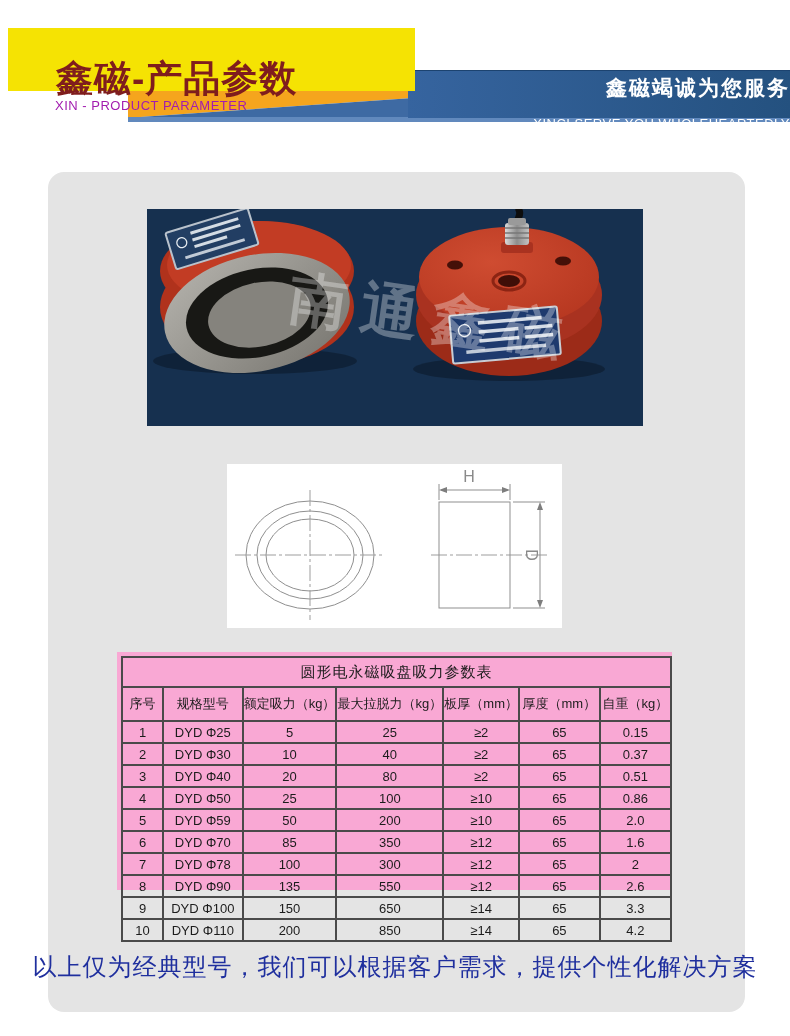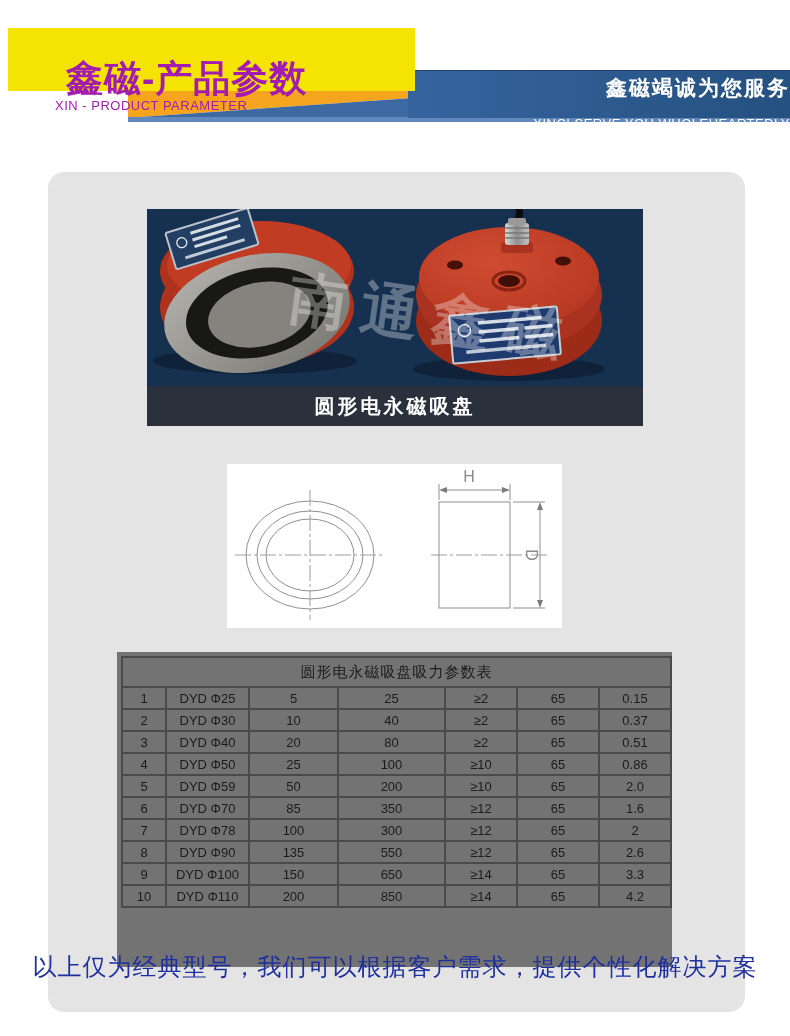--- a/index.html
+++ b/index.html
@@ -2,21 +2,21 @@
 <html><head>
 <meta charset="utf-8">
 <style>
   html,body{margin:0;padding:0;background:#ffffff;}
   .page{
     position:relative;width:790px;height:1036px;background:#ffffff;overflow:hidden;
     font-family:"Liberation Sans","DejaVu Sans",sans-serif;
   }
   
   .yellow-box{position:absolute;left:8px;top:28px;width:407px;height:63px;background:#f5e303;z-index:3;}
-  .main-title{position:absolute;left:58px;top:26px;font-size:37px;font-weight:bold;color:#a21caf;letter-spacing:1px;white-space:nowrap;}
+  .main-title{position:absolute;left:48px;top:26px;font-size:37px;font-weight:bold;color:#7f1d1d;letter-spacing:1px;white-space:nowrap;}
   .main-subtitle{position:absolute;left:47px;top:70px;font-size:13px;color:#a21caf;letter-spacing:.5px;white-space:nowrap;}
   .header-decor{position:absolute;left:0;top:0;width:790px;height:135px;z-index:1;}
   .banner{
     position:absolute;left:408px;top:70px;width:382px;height:48px;z-index:2;
     background:linear-gradient(90deg,#36649f,#24517f);
     color:#fff;text-align:right;box-sizing:border-box;padding-left:66px;
     border-top:1px solid #1c4370;
   }
   .banner-cn{font-size:21px;font-weight:bold;letter-spacing:2px;margin-top:3px;white-space:nowrap;}
   .banner-en{font-size:13px;letter-spacing:.5px;margin-top:14px;white-space:nowrap;}
@@ -26,21 +26,21 @@
   .photo-panel{position:absolute;left:147px;top:209px;width:496px;height:217px;background:#16304f;z-index:2;}
   .photo-svg{position:absolute;left:0;top:0;width:496px;height:177px;display:block;}
   .photo-caption{
     position:absolute;left:0;bottom:0;width:496px;height:40px;background:#2a313d;
     color:#ffffff;font-size:20px;line-height:40px;text-align:center;letter-spacing:3px;font-weight:bold;
   }
   
   .drawing-box{position:absolute;left:227px;top:464px;width:335px;height:164px;background:#ffffff;z-index:2;}
   .drawing-svg{display:block;width:335px;height:164px;}
   
-  .table-box{position:absolute;left:117px;top:652px;width:555px;height:315px;background:#737373;z-index:2;text-decoration:underline;}
+  .table-box{position:absolute;left:117px;top:652px;width:555px;height:238px;background:#f9a8d4;z-index:2;text-decoration:underline;}
   table.spec{border-collapse:collapse;position:absolute;left:4px;top:4px;table-layout:fixed;}
   table.spec td,table.spec th{
     border:2px solid #4a4a4a;padding:0;text-align:center;vertical-align:middle;
     color:#1c1c1c;font-weight:normal;overflow:hidden;white-space:nowrap;
   }
   td.t-title{height:28px;font-size:15px;letter-spacing:1px;}
   tr.t-head th{height:32px;font-size:13px;}
   tr.t-row td{height:20px;font-size:13px;}
   
   .footer-note{
@@ -134,21 +134,20 @@
           <rect x="-26" y="-7" width="40" height="3.5" fill="#e8edf2" opacity="0.9"></rect>
           <rect x="20" y="-7" width="28" height="3.5" fill="#e8edf2" opacity="0.9"></rect>
           <rect x="-26" y="2" width="40" height="3.5" fill="#e8edf2" opacity="0.9"></rect>
           <rect x="20" y="2" width="28" height="3.5" fill="#e8edf2" opacity="0.9"></rect>
           <rect x="-40" y="12" width="80" height="3.5" fill="#e8edf2" opacity="0.8"></rect>
         </g>
       </g>
 
       <text x="140" y="108" transform="rotate(8 140 108)" font-size="58" font-weight="bold" letter-spacing="14" fill="#ffffff" opacity="0.32">南通鑫磁</text>
     </svg>
-    <div class="photo-caption">圆形电永磁吸盘</div>
   </div>
 
   <div class="drawing-box">
     <svg class="drawing-svg" viewBox="0 0 335 164" xmlns="http://www.w3.org/2000/svg">
       <g stroke="#8f8f8f" stroke-width="1" fill="none">
 
         <g>
           <ellipse cx="83" cy="91" rx="64" ry="54"></ellipse>
           <ellipse cx="83" cy="91" rx="53" ry="44"></ellipse>
           <ellipse cx="83" cy="91" rx="44" ry="36"></ellipse>
@@ -193,20 +192,29 @@
           <col style="width:89px">
         <col style="width:107px">
           <col style="width:72px">
           <col style="width:82px">
           <col style="width:72px">
       </colgroup>
       <tbody>
         <tr>
           <td class="t-title" colspan="7">圆形电永磁吸盘吸力参数表</td>
         </tr>
+        <tr class="t-head">
+          <th>序号</th>
+          <th>规格型号</th>
+          <th>额定吸力（kg）</th>
+          <th>最大拉脱力（kg）</th>
+          <th>板厚（mm）</th>
+          <th>厚度（mm）</th>
+          <th>自重（kg）</th>
+        </tr>
         <tr class="t-row">
           <td>1</td>
           <td>DYD Φ25</td>
           <td>5</td>
           <td>25</td>
           <td>≥2</td>
           <td>65</td>
           <td>0.15</td>
         </tr>
         <tr class="t-row">

